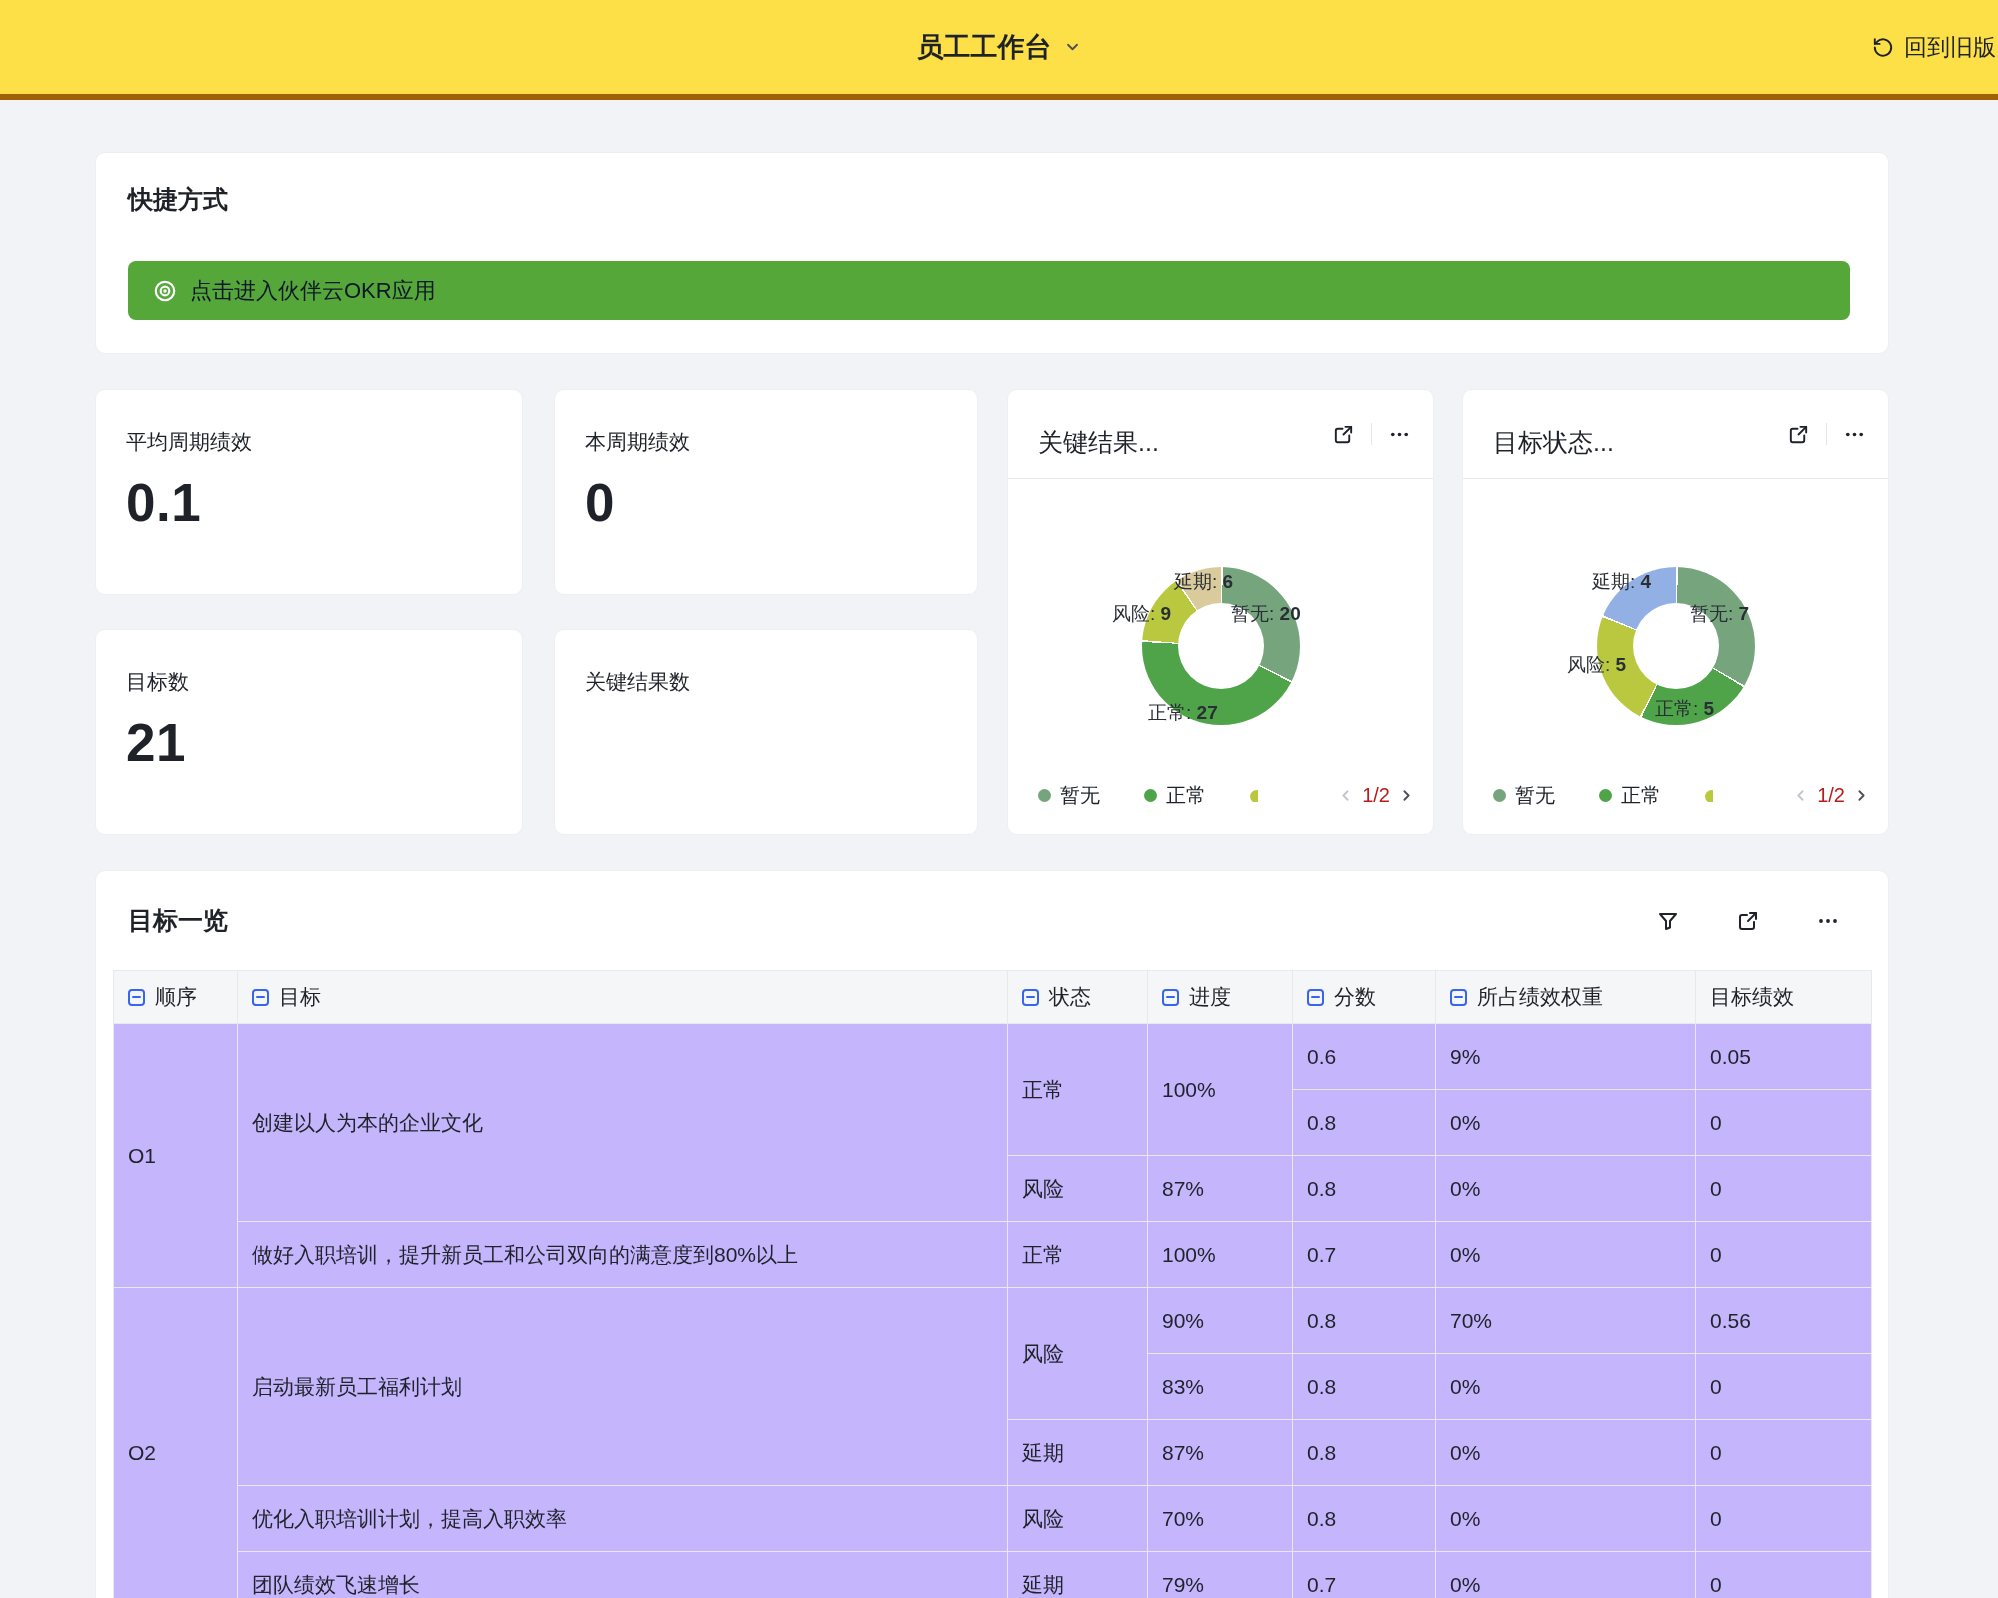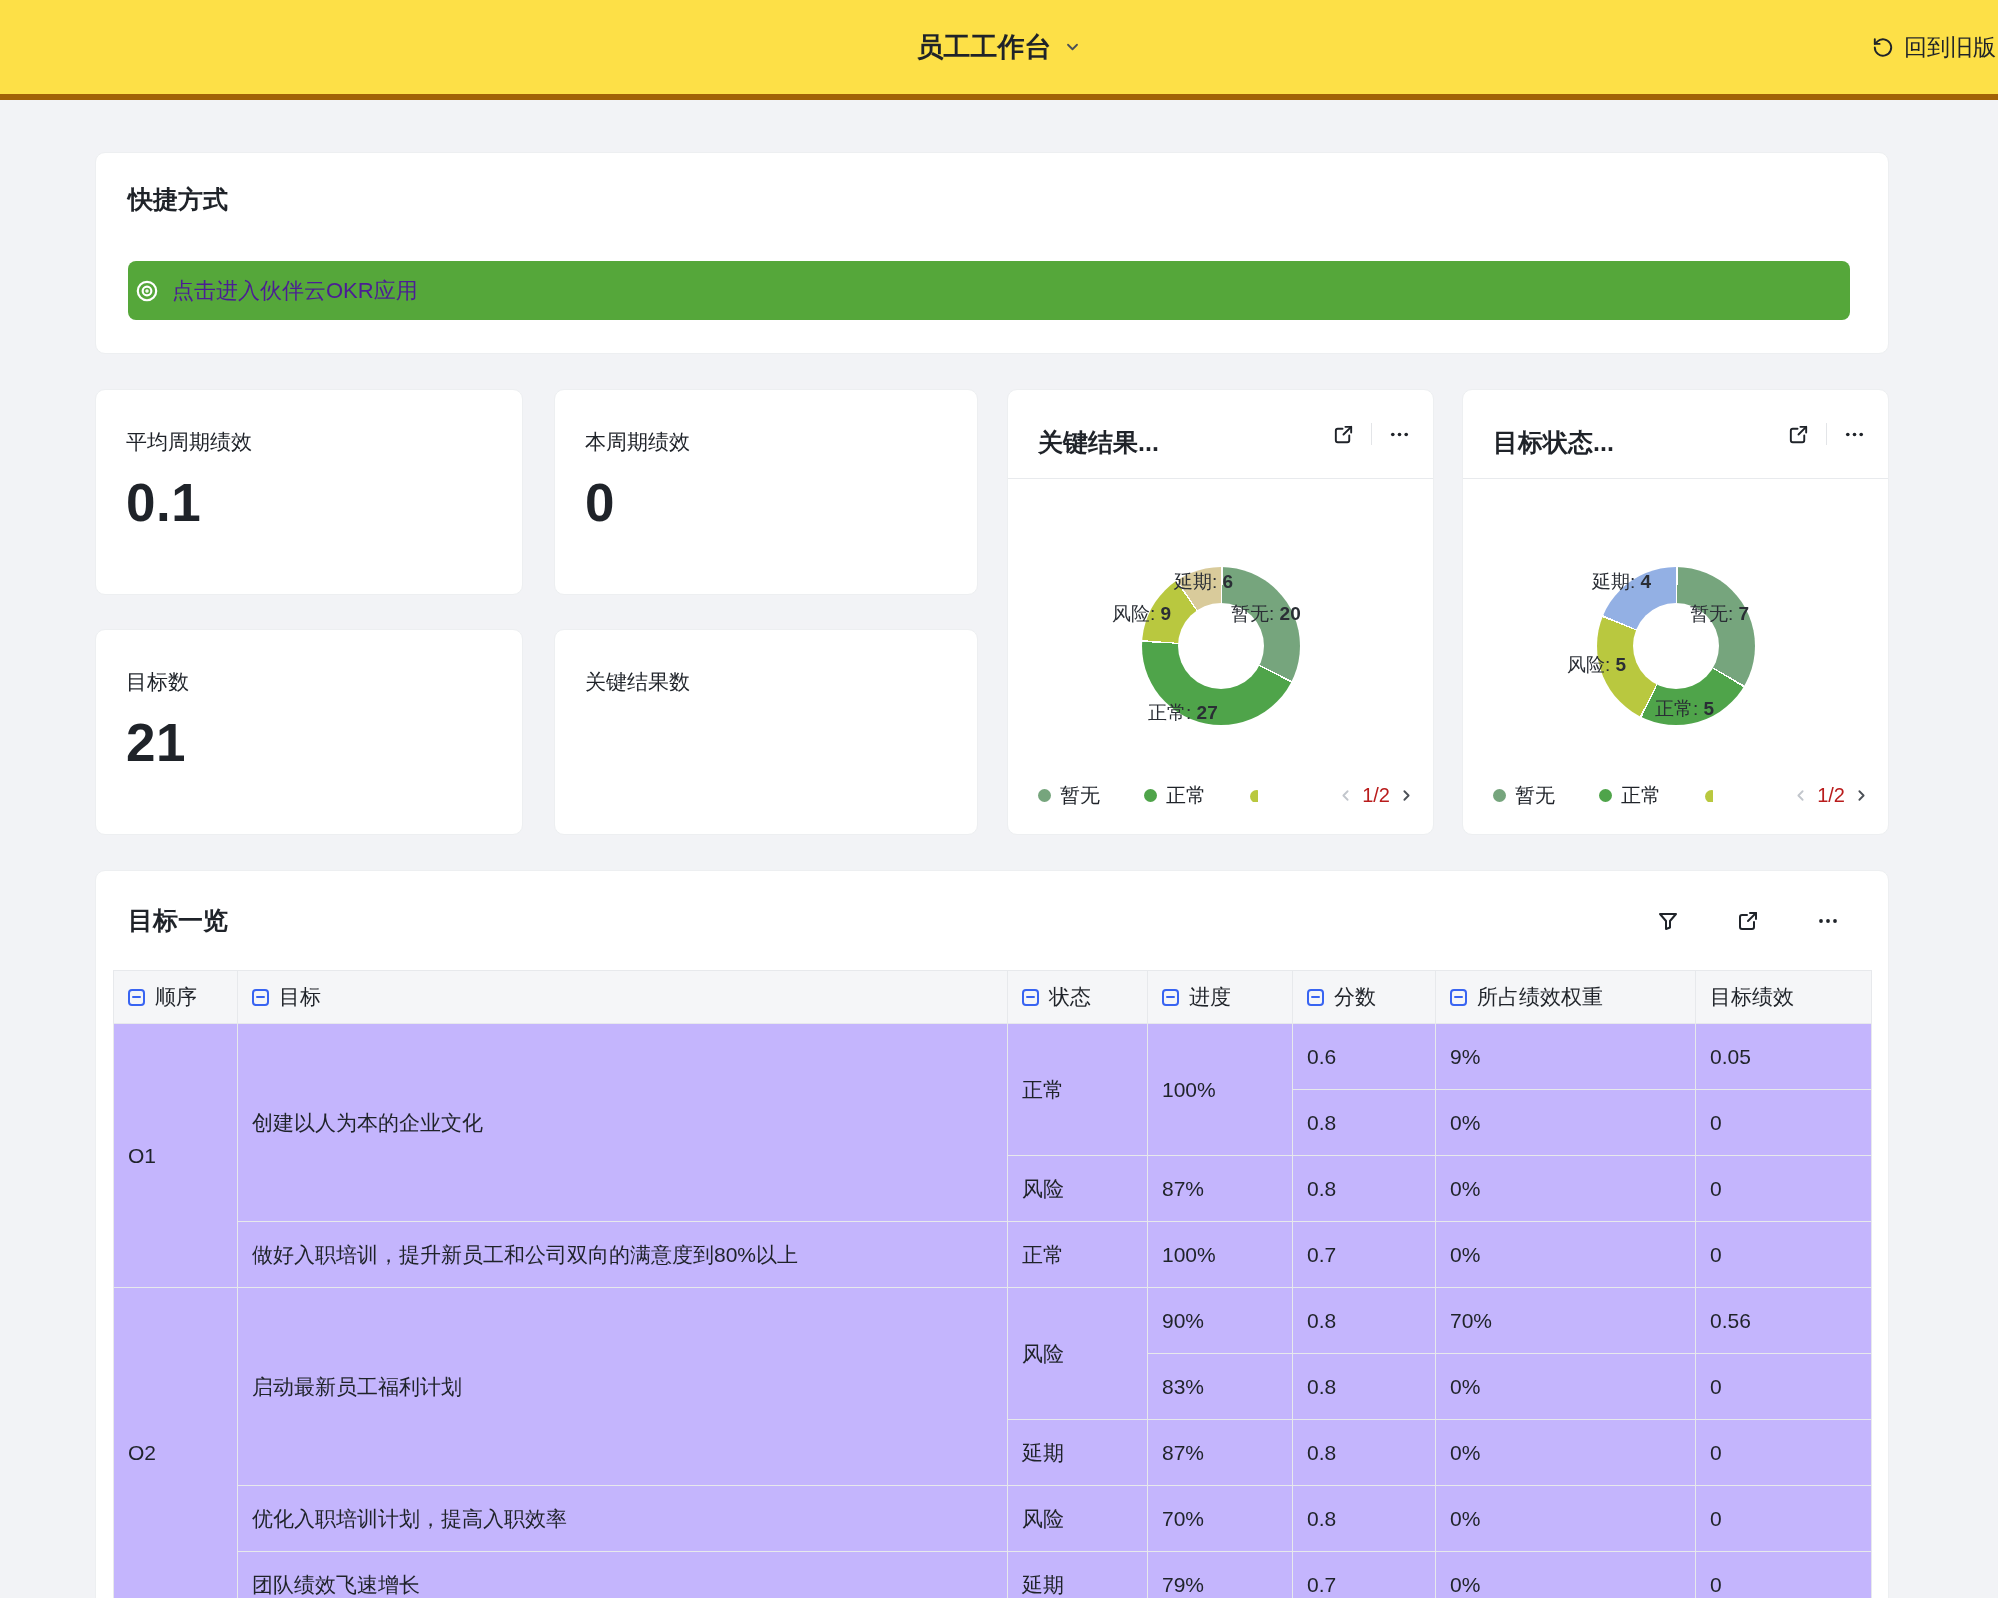--- a/index.html
+++ b/index.html
@@ -21,38 +21,38 @@
   .back-link { position:absolute; right:2px; top:50%; transform:translateY(-50%); display:flex; align-items:center; gap:9px; font-size:23px; color:#1f2329; cursor:pointer; }
   .history-ic { width:24px; height:24px; color:#1f2329; }
 
   
   .card { position:absolute; background:#fff; border-radius:10px; border:1px solid #edeff1; }
 
   
   .shortcut-card { left:95px; top:152px; width:1794px; height:202px; }
   .sc-title { font-size:25px; font-weight:700; margin:30px 0 0 32px; }
   .okr-btn { position:absolute; left:32px; right:38px; top:108px; height:59px; border-radius:8px; border:none;
-             display:flex; align-items:center; gap:12px; padding:0 6px; color:#4c1d95; font-size:22px; font-weight:500;
+             display:flex; align-items:center; gap:12px; padding:0 24px; color:#0f172a; font-size:22px; font-weight:500;
              font-family:"Liberation Sans", sans-serif; cursor:pointer; }
   .target-ic { width:26px; height:26px; color:#fff; }
 
   
   .stat-card { width:428px; height:206px; padding:38px 0 0 30px; }
   .stat-label { font-size:21px; color:#1f2329; }
   .stat-value { font-size:53px; font-weight:700; margin-top:16px; letter-spacing:0.5px; }
   .sc1 { left:95px;  top:389px; }
   .sc2 { left:554px; top:389px; width:424px; }
   .sc3 { left:95px;  top:629px; }
   .sc4 { left:554px; top:629px; width:424px; }
 
   
   .chart-card { width:427px; height:446px; top:389px; }
   .cc1 { left:1007px; } .cc2 { left:1462px; }
   .chart-header { height:89px; display:flex; align-items:center; padding:0 22px 0 30px; border-bottom:1px solid #e8eaed; }
-  .chart-title { flex:1; font-size:25px; font-weight:700; white-space:nowrap; overflow:hidden;margin-top:17px; }
+  .chart-title { flex:1; font-size:25px; font-weight:400; white-space:nowrap; overflow:hidden;margin-top:17px; }
   .hd-ic { width:23px; height:23px; color:#1f2329; cursor:pointer; flex:none; }
   .hd-divider { width:1px; height:22px; background:#e3e5e8; margin:0 16px; flex:none; }
   .chart-body { position:absolute; left:0; right:0; top:89px; bottom:0; }
   .donut { position:absolute; left:134px; top:88px; width:158px; height:158px; border-radius:50%; }
   .donut::after { content:""; position:absolute; inset:36px; background:#fff; border-radius:50%; }
   .dlabel { position:absolute; font-size:19px; color:#2a2e35; white-space:nowrap; z-index:2; }
   .dlabel .dval { font-weight:600; }
   .chart-footer { position:absolute; left:30px; right:18px; bottom:24px; height:30px; display:flex; align-items:center; }
   .legend-item { display:flex; align-items:center; gap:9px; margin-right:44px; cursor:pointer; }
   .legend-dot { width:13px; height:13px; border-radius:50%; flex:none; }

